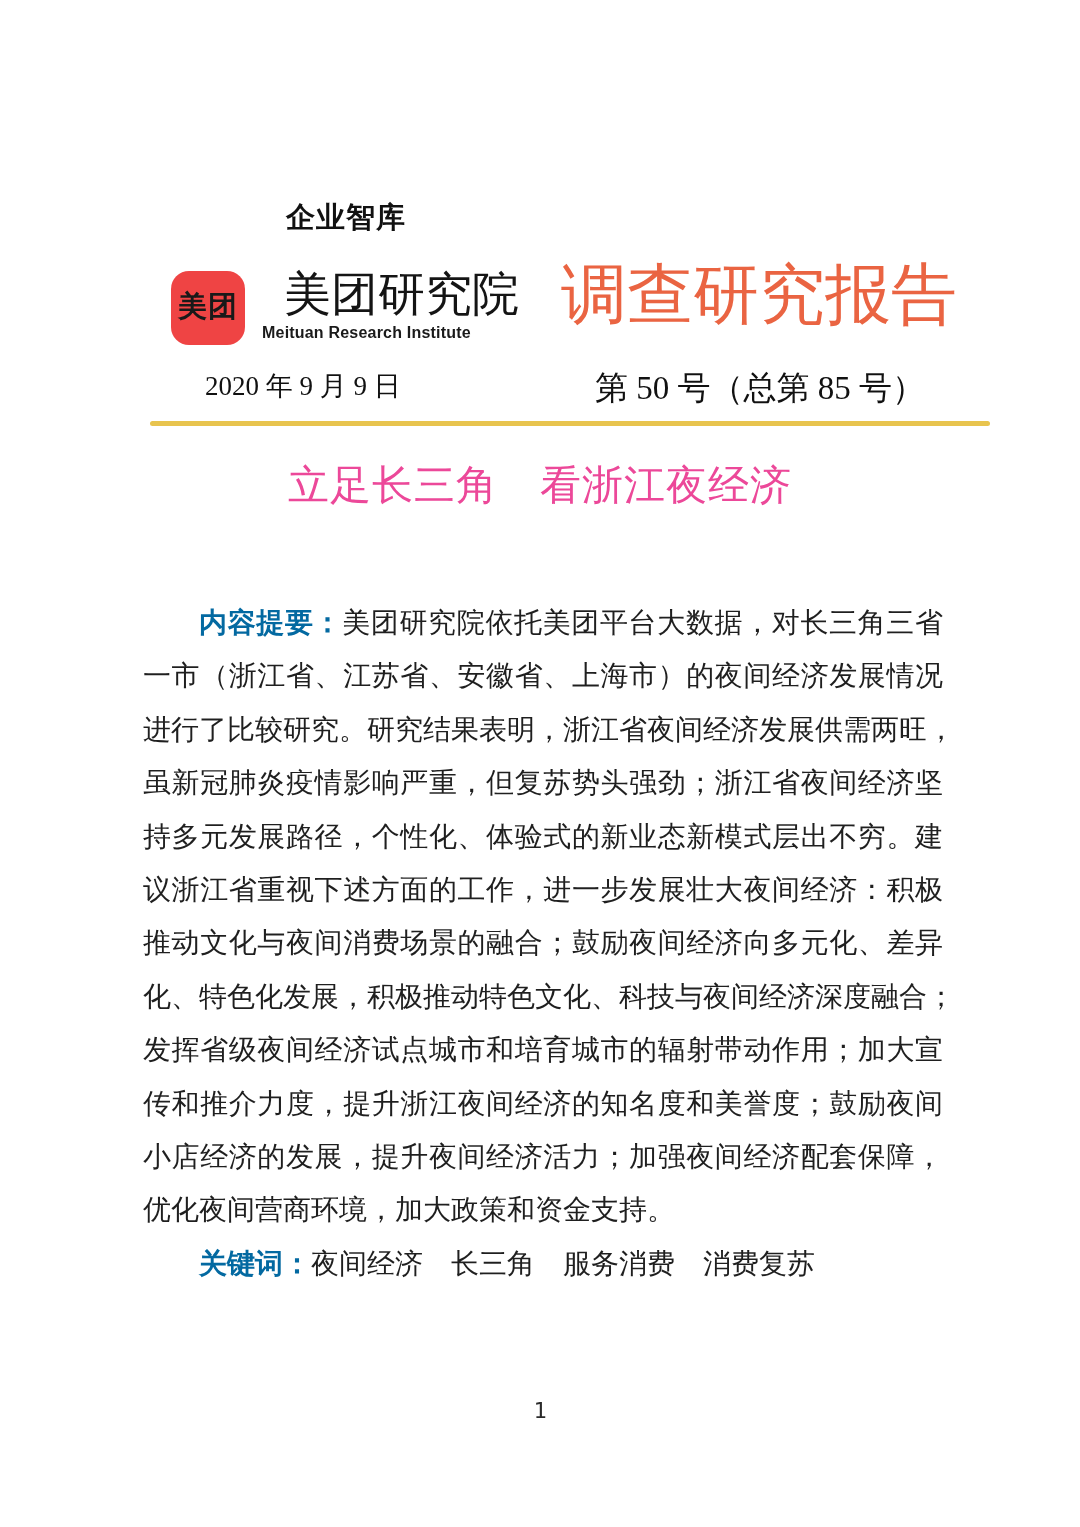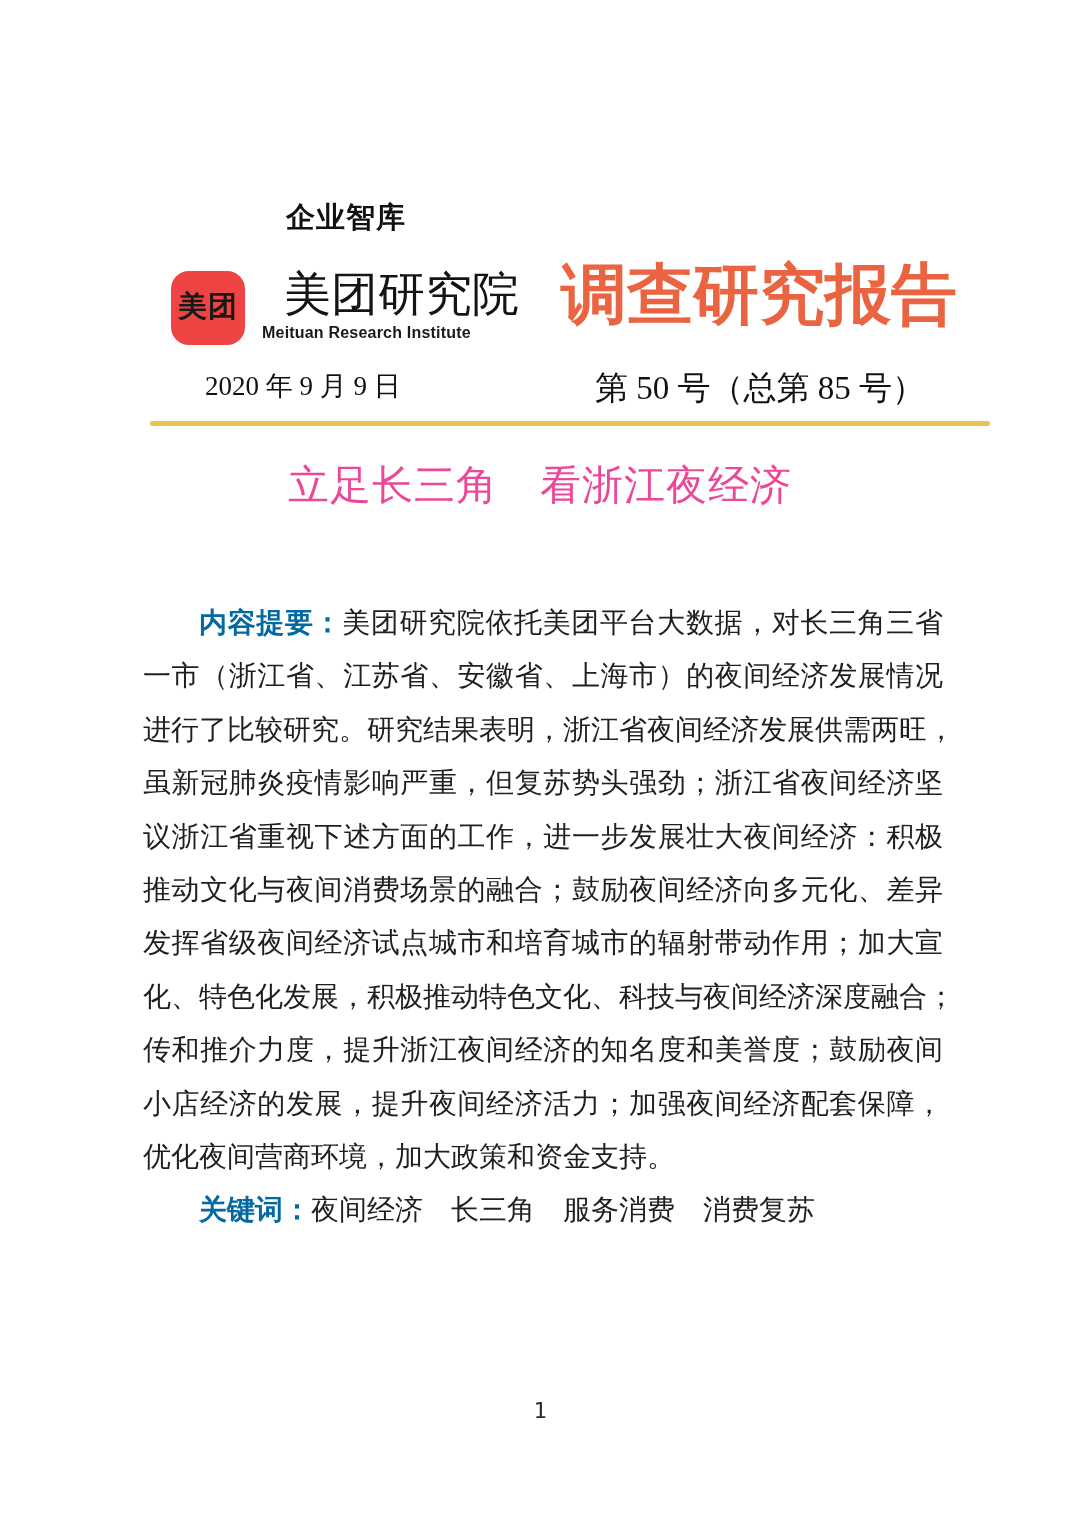--- a/index.html
+++ b/index.html
@@ -56,21 +56,21 @@
     font-family: "Liberation Sans", sans-serif;
     font-weight: 600;
     font-size: 16px;
     color: #1a1a1a;
     letter-spacing: 0.2px;
   }
   .report-type {
     position: absolute;
     right: 123px; top: 258px;
     font-family: "Liberation Sans", sans-serif;
-    font-weight: 700;
+    font-weight: 400;
     font-size: 66px;
     line-height: 1.1;
     letter-spacing: 0px;
   }
   .meta-date {
     position: absolute;
     left: 205px; top: 368px;
     font-size: 27px;
     color: #111;
   }
@@ -155,24 +155,25 @@
 
   <div class="doc-title">立足长三角　看浙江夜经济</div>
 
   <div class="abstract">
     <div class="bline indent">
       <span class="blabel">内容提要：</span><span>美团研究院依托美团平台大数据，对长三角三省</span>
     </div>
     <div class="bline">一市（浙江省、江苏省、安徽省、上海市）的夜间经济发展情况</div>
     <div class="bline">进行了比较研究。研究结果表明，浙江省夜间经济发展供需两旺，</div>
     <div class="bline">虽新冠肺炎疫情影响严重，但复苏势头强劲；浙江省夜间经济坚</div>
+    <div class="bline">持多元发展路径，个性化、体验式的新业态新模式层出不穷。建</div>
     <div class="bline">议浙江省重视下述方面的工作，进一步发展壮大夜间经济：积极</div>
     <div class="bline">推动文化与夜间消费场景的融合；鼓励夜间经济向多元化、差异</div>
+    <div class="bline">化、特色化发展，积极推动特色文化、科技与夜间经济深度融合；</div>
     <div class="bline">发挥省级夜间经济试点城市和培育城市的辐射带动作用；加大宣</div>
-    <div class="bline">化、特色化发展，积极推动特色文化、科技与夜间经济深度融合；</div>
     <div class="bline">传和推介力度，提升浙江夜间经济的知名度和美誉度；鼓励夜间</div>
     <div class="bline">小店经济的发展，提升夜间经济活力；加强夜间经济配套保障，</div>
     <div class="bline noj">优化夜间营商环境，加大政策和资金支持。</div>
     <div class="bline noj indent">
       <span class="blabel">关键词：</span><span>夜间经济　长三角　服务消费　消费复苏</span>
     </div>
   </div>
 
   <div class="page-number">1</div>
 

